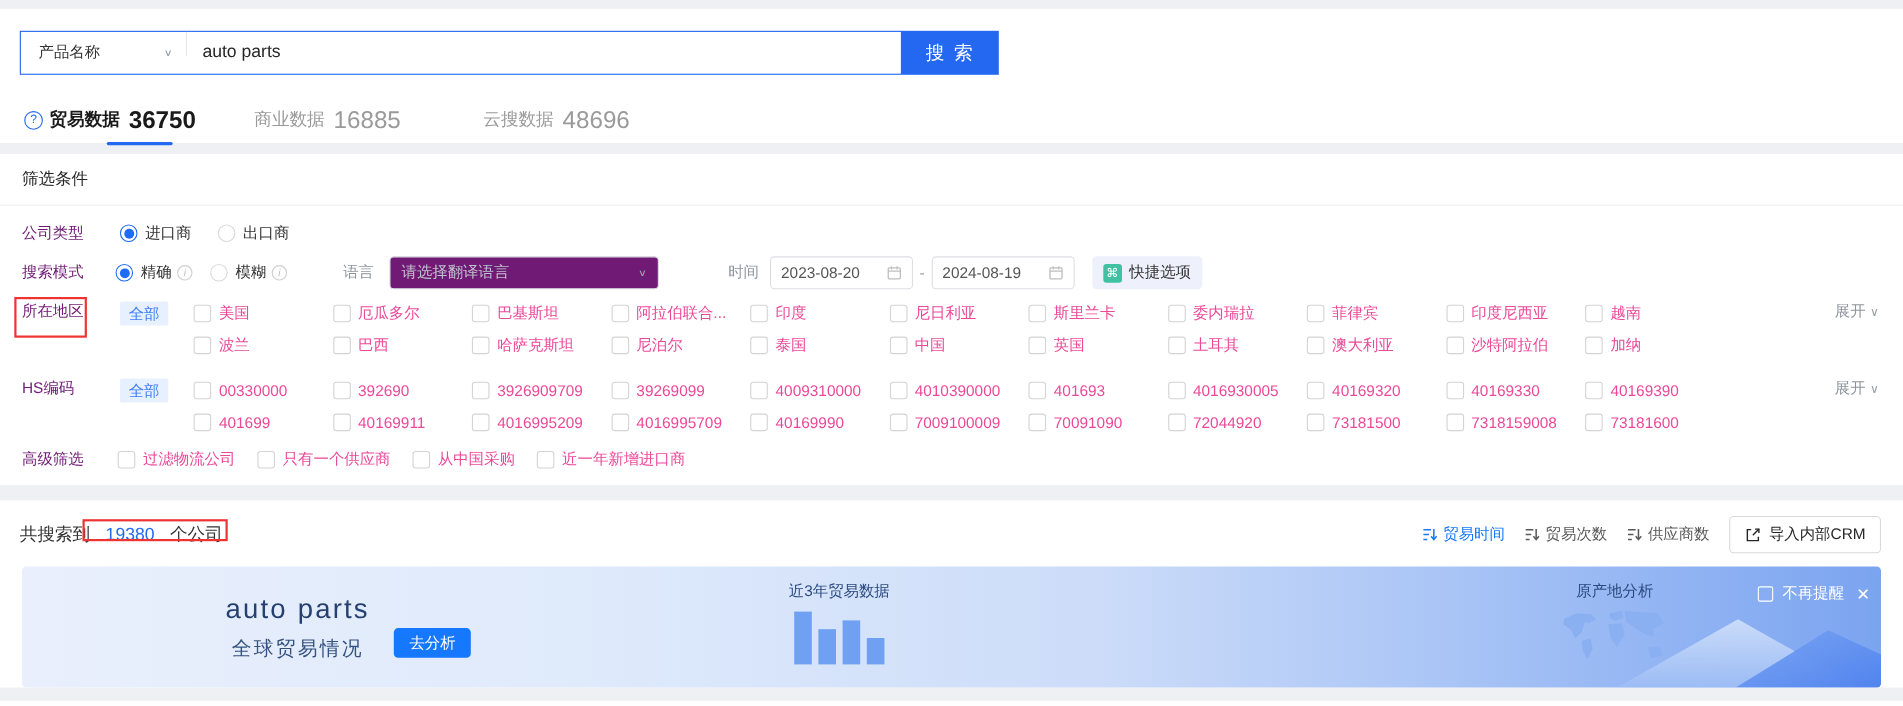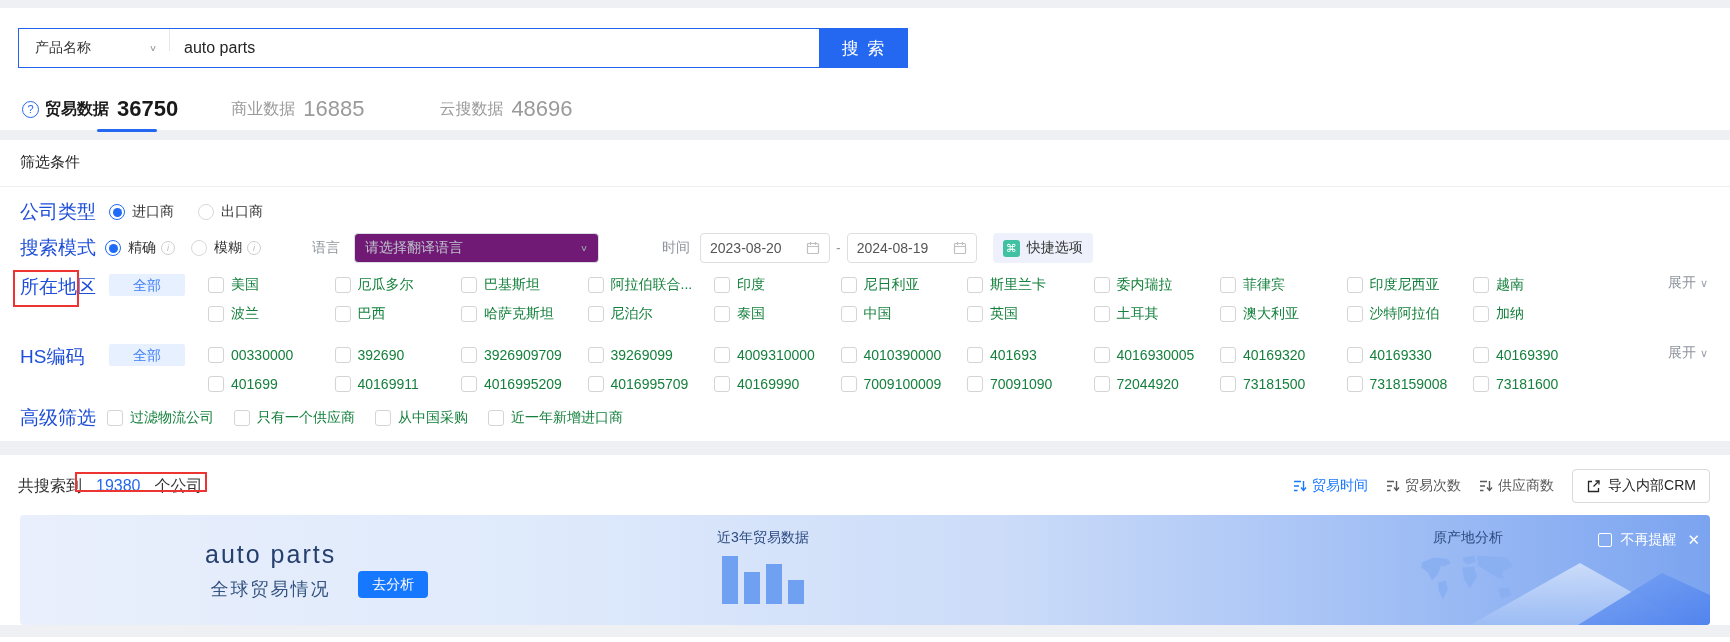--- a/index.html
+++ b/index.html
@@ -26,47 +26,47 @@
   .tab.active .tl,.tab.active .tc { color:#1a1a1a; font-weight:bold; }
   .tab.inactive .tl,.tab.inactive .tc { color:#9a9a9a; }
   .tab.active::after { content:''; position:absolute; left:75px; bottom:-8px; width:60px; height:3px; background:#2468f2; border-radius:2px; }
   .help-ic { width:17px; height:17px; border:1px solid #2468f2; color:#2468f2; border-radius:50%; font-size:11px; display:inline-flex; align-items:center; justify-content:center; }
   .tab2 { margin-left:47px; } .tab3 { margin-left:69px; }
   
   .panel { position:absolute; top:140px; left:0; width:100%; height:301px; background:#fff; }
   .panel-title { position:absolute; top:13px; left:20px; font-size:15px; color:#262626; }
   .pdivider { position:absolute; top:46px; left:0; right:0; height:1px; background:#f0f0f0; }
   .frow { position:absolute; left:20px; width:1690px; display:flex; align-items:center; }
-  .flabel { width:89px; flex-shrink:0; color:#1d4ed8; font-size:19px; }
+  .flabel { width:89px; flex-shrink:0; color:#701a75; font-size:14px; }
   .row-company { top:61px; height:22px; }
   .row-mode { top:93px; height:30px; }
   .row-region { top:134px; align-items:flex-start; }
   .row-hs { top:204px; align-items:flex-start; }
   .row-adv { top:267px; height:22px; }
   .radio-item { display:flex; align-items:center; cursor:pointer; }
   .radio { width:16px; height:16px; border-radius:50%; border:1px solid #d9d9d9; background:#fff; position:relative; flex-shrink:0; }
   .radio.on { border:1.5px solid #1f6bf5; }
   .radio.on::after { content:''; position:absolute; inset:2.5px; border-radius:50%; background:#1f6bf5; }
   .radio-item .rl { margin-left:7px; color:#333; }
   .info-ic { width:14px; height:14px; margin-left:5px; border:1px solid #cfcfcf; color:#bdbdbd; border-radius:50%; font-size:9px; font-style:italic; display:inline-flex; align-items:center; justify-content:center; }
   .inline-lab { color:#8f959e; }
   .sel-box { width:245px; height:30px; border:1px solid #dcdee2; border-radius:4px; display:flex; align-items:center; justify-content:space-between; padding:0 10px; margin-left:14px; cursor:pointer; background:#701a75; }
   .sel-box .ph { color:#bfc3cc; }
   .date-box { width:130px; height:30px; border:1px solid #dcdee2; border-radius:4px; display:flex; align-items:center; justify-content:space-between; padding:0 9px; margin-left:10px; cursor:pointer; background:#fff; color:#555; }
   .dash { color:#999; margin-left:6px; }
   .date-box2 { margin-left:6px; }
   .quick-btn { height:30px; margin-left:16px; padding:0 10px; background:#eef1fb; border-radius:4px; display:flex; align-items:center; cursor:pointer; color:#333; }
   .cmd-ic { width:17px; height:17px; background:#3fc1a2; color:#fff; border-radius:3px; font-size:11px; display:inline-flex; align-items:center; justify-content:center; margin-right:7px; }
-  .chip { height:22px; line-height:22px; padding:0 24px; background:#e7f0fe; color:#3f7ef7; border-radius:2px; cursor:pointer; flex-shrink:0; }
+  .chip { height:22px; line-height:22px; padding:0 8px; background:#e7f0fe; color:#3f7ef7; border-radius:2px; cursor:pointer; flex-shrink:0; }
   .cb-lines { display:flex; flex-direction:column; margin-left:23px; }
   .cb-line { display:flex; height:22px; }
   .cb-line + .cb-line { margin-top:7px; }
   .cb-item { width:126.5px; display:flex; align-items:center; cursor:pointer; flex-shrink:0; }
   .cb { width:16px; height:16px; border:1px solid #d4d4d4; border-radius:3px; background:#fff; flex-shrink:0; }
-  .cb-txt { margin-left:7px; color:#15803d; white-space:nowrap;text-align:right; }
+  .cb-txt { margin-left:7px; color:#ec4899; white-space:nowrap;text-align:right; }
   .expand { margin-left:auto; color:#8f959e; cursor:pointer; white-space:nowrap; padding-right:2px; }
   .row-adv .cb-item { width:auto; margin-right:20px; }
   .adv-list { display:flex; }
   .annot { position:absolute; border:2px solid #e33; z-index:9; pointer-events:none; }
   .annot-region { left:13px; top:130px; width:66px; height:37px; }
   
   .results { position:absolute; top:455px; left:0; width:100%; height:170px; background:#fff; }
   .res-bar { position:absolute; top:14px; left:18px; right:20px; height:34px; display:flex; align-items:center; }
   .res-text { font-size:16px; color:#333; }
   .res-count { color:#2468f2; margin:0 14px; }

